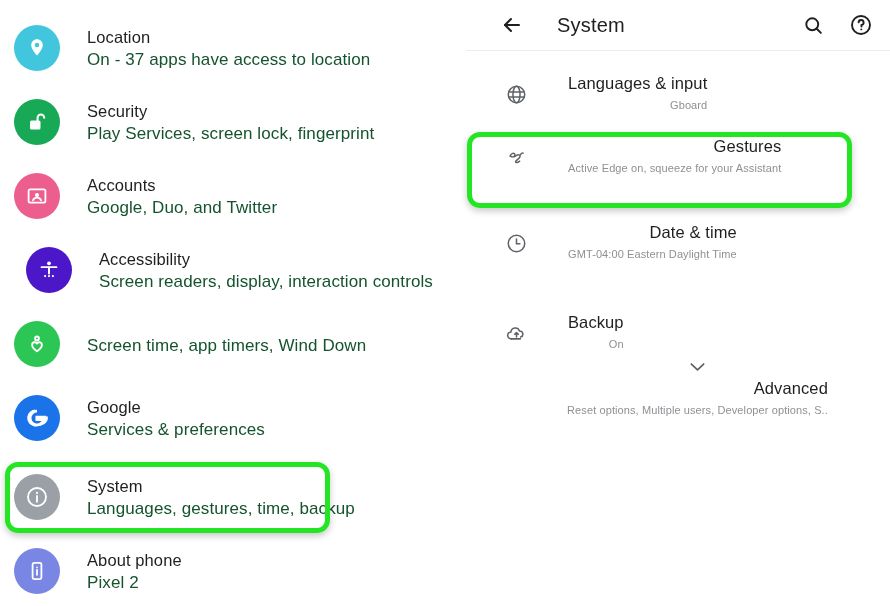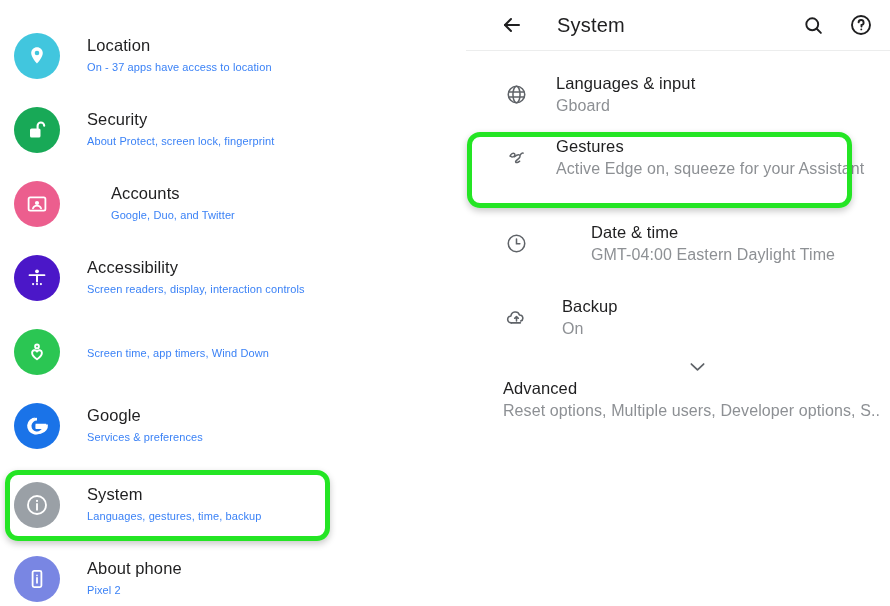--- a/index.html
+++ b/index.html
@@ -10,41 +10,40 @@
     overflow:hidden;position:relative;
   }
   .screen{position:absolute;inset:0;display:flex;}
 
   
   .left-panel{
     position:relative;
     width:465px;height:557px;
     background:#ffffff;
     flex:0 0 465px;
-    margin-top:8px;
   }
   .settings-list{position:absolute;top:0;left:0;width:465px;}
   .setting-row{
     position:absolute;left:0;width:465px;height:74px;
     display:flex;align-items:center;
     box-sizing:border-box;
   }
   .row-icon{
     flex:0 0 46px;width:46px;height:46px;margin-left:14px;
     border-radius:50%;
     display:flex;align-items:center;justify-content:center;
   }
   .row-icon svg{display:block;}
   .row-text{margin-left:27px;display:flex;flex-direction:column;justify-content:center;}
   .row-title{
     font-size:16.5px;color:#1f1f20;line-height:21px;
     letter-spacing:.1px;
   }
   .row-sub{
-    font-size:11px;color:#3b82f6;line-height:19px;margin-top:2px;
+    font-size:17px;color:#14532d;line-height:19px;margin-top:2px;
     letter-spacing:.1px;white-space:nowrap;
   }
 
   
   .right-panel{
     position:relative;
     width:425px;height:606px;
     background:#ffffff;flex:0 0 425px;
   }
   .app-bar{
@@ -69,23 +68,23 @@
   }
   .sys-list{position:absolute;top:0;left:0;width:425px;}
   .sys-row{
     position:absolute;left:0;width:425px;height:74px;
     display:flex;align-items:center;box-sizing:border-box;
   }
   .sys-icon{
     flex:0 0 24px;width:24px;height:24px;margin-left:39px;
     display:flex;align-items:center;justify-content:center;color:#5f6368;
   }
-  .sys-text{margin-left:28px;display:flex;flex-direction:column;justify-content:center;}
+  .sys-text{margin-left:40px;display:flex;flex-direction:column;justify-content:center;align-items:flex-end;}
   .sys-title{font-size:16.5px;color:#1f1f20;line-height:21px;letter-spacing:.1px;}
-  .sys-sub{font-size:16px;color:#8d9094;line-height:19px;margin-top:2px;letter-spacing:.1px;white-space:nowrap;}
+  .sys-sub{font-size:11px;color:#8d9094;line-height:19px;margin-top:2px;letter-spacing:.1px;white-space:nowrap;}
 
   
   .highlight{
     position:absolute;
     border:5px solid #24e524;
     border-radius:13px;
     background:transparent;
     box-shadow:0 3px 7px rgba(0,0,0,.22);
     pointer-events:none;
     box-sizing:border-box;
@@ -117,39 +116,39 @@
         <div class="row-icon" style="background:#18a957;">
           <svg width="24" height="24" viewBox="0 0 24 24" fill="none" stroke="#fff" stroke-width="2">
             <rect x="5" y="10.5" width="10.5" height="9" rx="1.6" fill="#fff" stroke="none"></rect>
             <path d="M12.6 10.5V7.8a3.3 3.3 0 0 1 6.6 0" stroke="#fff" stroke-width="2.1" fill="none" stroke-linecap="round"></path>
             <circle cx="10.25" cy="14.2" r="1.35" fill="#18a957"></circle>
             <rect x="9.6" y="14.6" width="1.35" height="2.6" fill="#18a957"></rect>
           </svg>
         </div>
         <div class="row-text">
           <div class="row-title">Security</div>
-          <div class="row-sub">About Protect, screen lock, fingerprint</div>
-        </div>
-      </div>
-
-      <div class="setting-row" style="top:159px;gap:24px;">
+          <div class="row-sub">Play Services, screen lock, fingerprint</div>
+        </div>
+      </div>
+
+      <div class="setting-row" style="top:159px;">
         <div class="row-icon" style="background:#ec5e8e;">
           <svg width="24" height="24" viewBox="0 0 24 24" fill="none" stroke="#fff" stroke-width="1.8">
             <rect x="3.6" y="5.4" width="16.8" height="13.2" rx="1.6"></rect>
             <circle cx="12" cy="11" r="2.1" fill="#fff" stroke="none"></circle>
             <path d="M7.9 16.4c.8-1.8 2.3-2.7 4.1-2.7s3.3.9 4.1 2.7" fill="none" stroke="#fff" stroke-width="1.7" stroke-linecap="round"></path>
           </svg>
         </div>
         <div class="row-text">
           <div class="row-title">Accounts</div>
           <div class="row-sub">Google, Duo, and Twitter</div>
         </div>
       </div>
 
-      <div class="setting-row" style="top:233px;">
+      <div class="setting-row" style="top:233px;padding-left:12px;">
         <div class="row-icon" style="background:#4b17c8;">
           <svg width="24" height="24" viewBox="0 0 24 24" fill="#fff">
             <circle cx="12" cy="5.3" r="1.9"></circle>
             <rect x="3.6" y="8.2" width="16.8" height="1.9" rx=".95"></rect>
             <rect x="11" y="8.6" width="2" height="8" rx="1"></rect>
             <circle cx="8.1" cy="18.1" r="1.1"></circle>
             <circle cx="12" cy="18.1" r="1.1"></circle>
             <circle cx="15.9" cy="18.1" r="1.1"></circle>
           </svg>
         </div>
@@ -269,34 +268,34 @@
             <path d="M9.6 11.3c2-1.5 4.3-2.8 5.6-1.9 1.2.9.3 2.9-1.6 4.3-1.8 1.4-3.1 2.3-2.4 3.2.6.8 2.4.4 4.1-1.1"></path>
             <path d="M16 9.3c.7-1.5 2.1-2.4 3-1.9"></path>
           </svg>
         </div>
         <div class="sys-text">
           <div class="sys-title">Gestures</div>
           <div class="sys-sub">Active Edge on, squeeze for your Assistant</div>
         </div>
       </div>
 
-      <div class="sys-row" style="top:206px;gap:35px;">
+      <div class="sys-row" style="top:206px;">
         <div class="sys-icon">
           <svg width="23" height="23" viewBox="0 0 24 24" fill="none" stroke="#5f6368" stroke-width="1.6" stroke-linecap="round">
             <circle cx="12" cy="12" r="8.6"></circle>
             <path d="M12 7.3v5h3.5"></path>
           </svg>
         </div>
         <div class="sys-text">
           <div class="sys-title">Date &amp; time</div>
           <div class="sys-sub">GMT-04:00 Eastern Daylight Time</div>
         </div>
       </div>
 
-      <div class="sys-row" style="top:280px;gap:6px;">
+      <div class="sys-row" style="top:296px;">
         <div class="sys-icon">
           <svg width="23" height="23" viewBox="0 0 24 24" fill="none" stroke="#5f6368" stroke-width="1.6" stroke-linecap="round" stroke-linejoin="round">
             <path d="M6.6 17.6a3.6 3.6 0 0 1-.4-7.2 4.6 4.6 0 0 1 8.9-1.1 3.3 3.3 0 0 1 1.3 6.4"></path>
             <path d="M6.6 17.6h9.5"></path>
             <path d="M12 15.6v-4.6M10.1 12.8L12 10.9l1.9 1.9"></path>
           </svg>
         </div>
         <div class="sys-text">
           <div class="sys-title">Backup</div>
           <div class="sys-sub">On</div>

